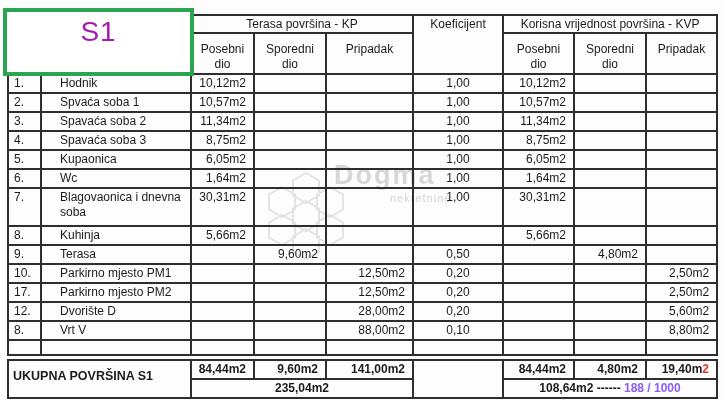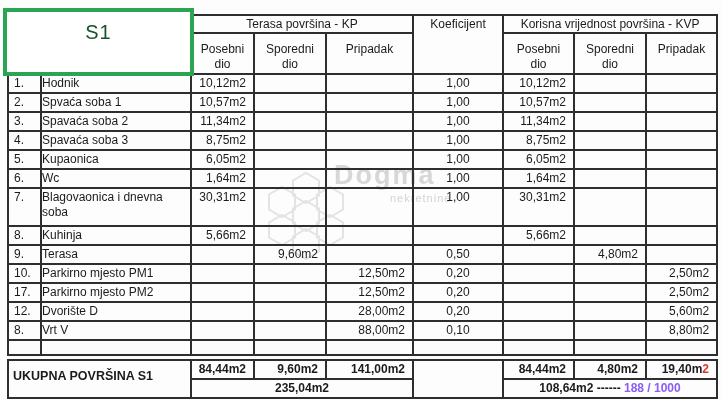--- a/index.html
+++ b/index.html
@@ -14,36 +14,36 @@
   .main thead tr.h1{height:18px;}
   .main thead tr.h2{height:40px;}
   .main tbody tr{height:19px;}
   .main tbody#rows-body tr:nth-of-type(7){height:38px;}
   .main tbody.empty tr{height:15px;}
   th{font-weight:normal;text-align:center;padding-top:8px;}
   .h1 th{line-height:14px;padding-top:1px;}
   .corner{border:none;background:transparent;}
   .koefh{vertical-align:top;padding-top:3px;}
   .num{text-align:left;padding-left:5px;white-space:nowrap;}
-  .name{text-align:left;padding-left:0;}
+  .name{text-align:left;padding-left:18px;}
   .val{text-align:right;padding-right:7px;white-space:nowrap;}
   .cf{text-align:center;white-space:nowrap;}
 
   .totals{left:7px;top:359px;width:709px;}
   .totals tr{height:17px;}
   .totals td{font-weight:bold;}
   .totals .label{text-align:left;padding-top:8px;font-size:12.5px;}
   .totals .sum{text-align:center;white-space:nowrap;}
   .red{color:#d93a2b;}
 
   
   .s1box{position:absolute;left:3px;top:8px;width:183px;height:58px;background:#ffffff;
          border:4px solid #2aa652;z-index:3;display:flex;justify-content:center;
          align-items:flex-start;padding-top:2px;box-sizing:content-box;}
-  .s1box span{font-size:20px;line-height:36px;color:#14532d;letter-spacing:1px;}
+  .s1box span{font-size:28px;line-height:36px;color:#a21caf;letter-spacing:1px;}
 
   
   .wm{position:absolute;left:262px;top:156px;width:210px;height:100px;z-index:0;pointer-events:none;}
   .wm svg{position:absolute;left:-2px;top:14px;opacity:.55;}
   .wm .brand{position:absolute;left:72px;top:4px;font-size:27px;font-weight:600;
              letter-spacing:2px;color:rgba(168,168,168,0.45);}
   .wm .sub{position:absolute;left:128px;top:36px;font-size:11px;letter-spacing:1px;
            color:rgba(175,175,175,0.55);}
 </style>
 </head>

